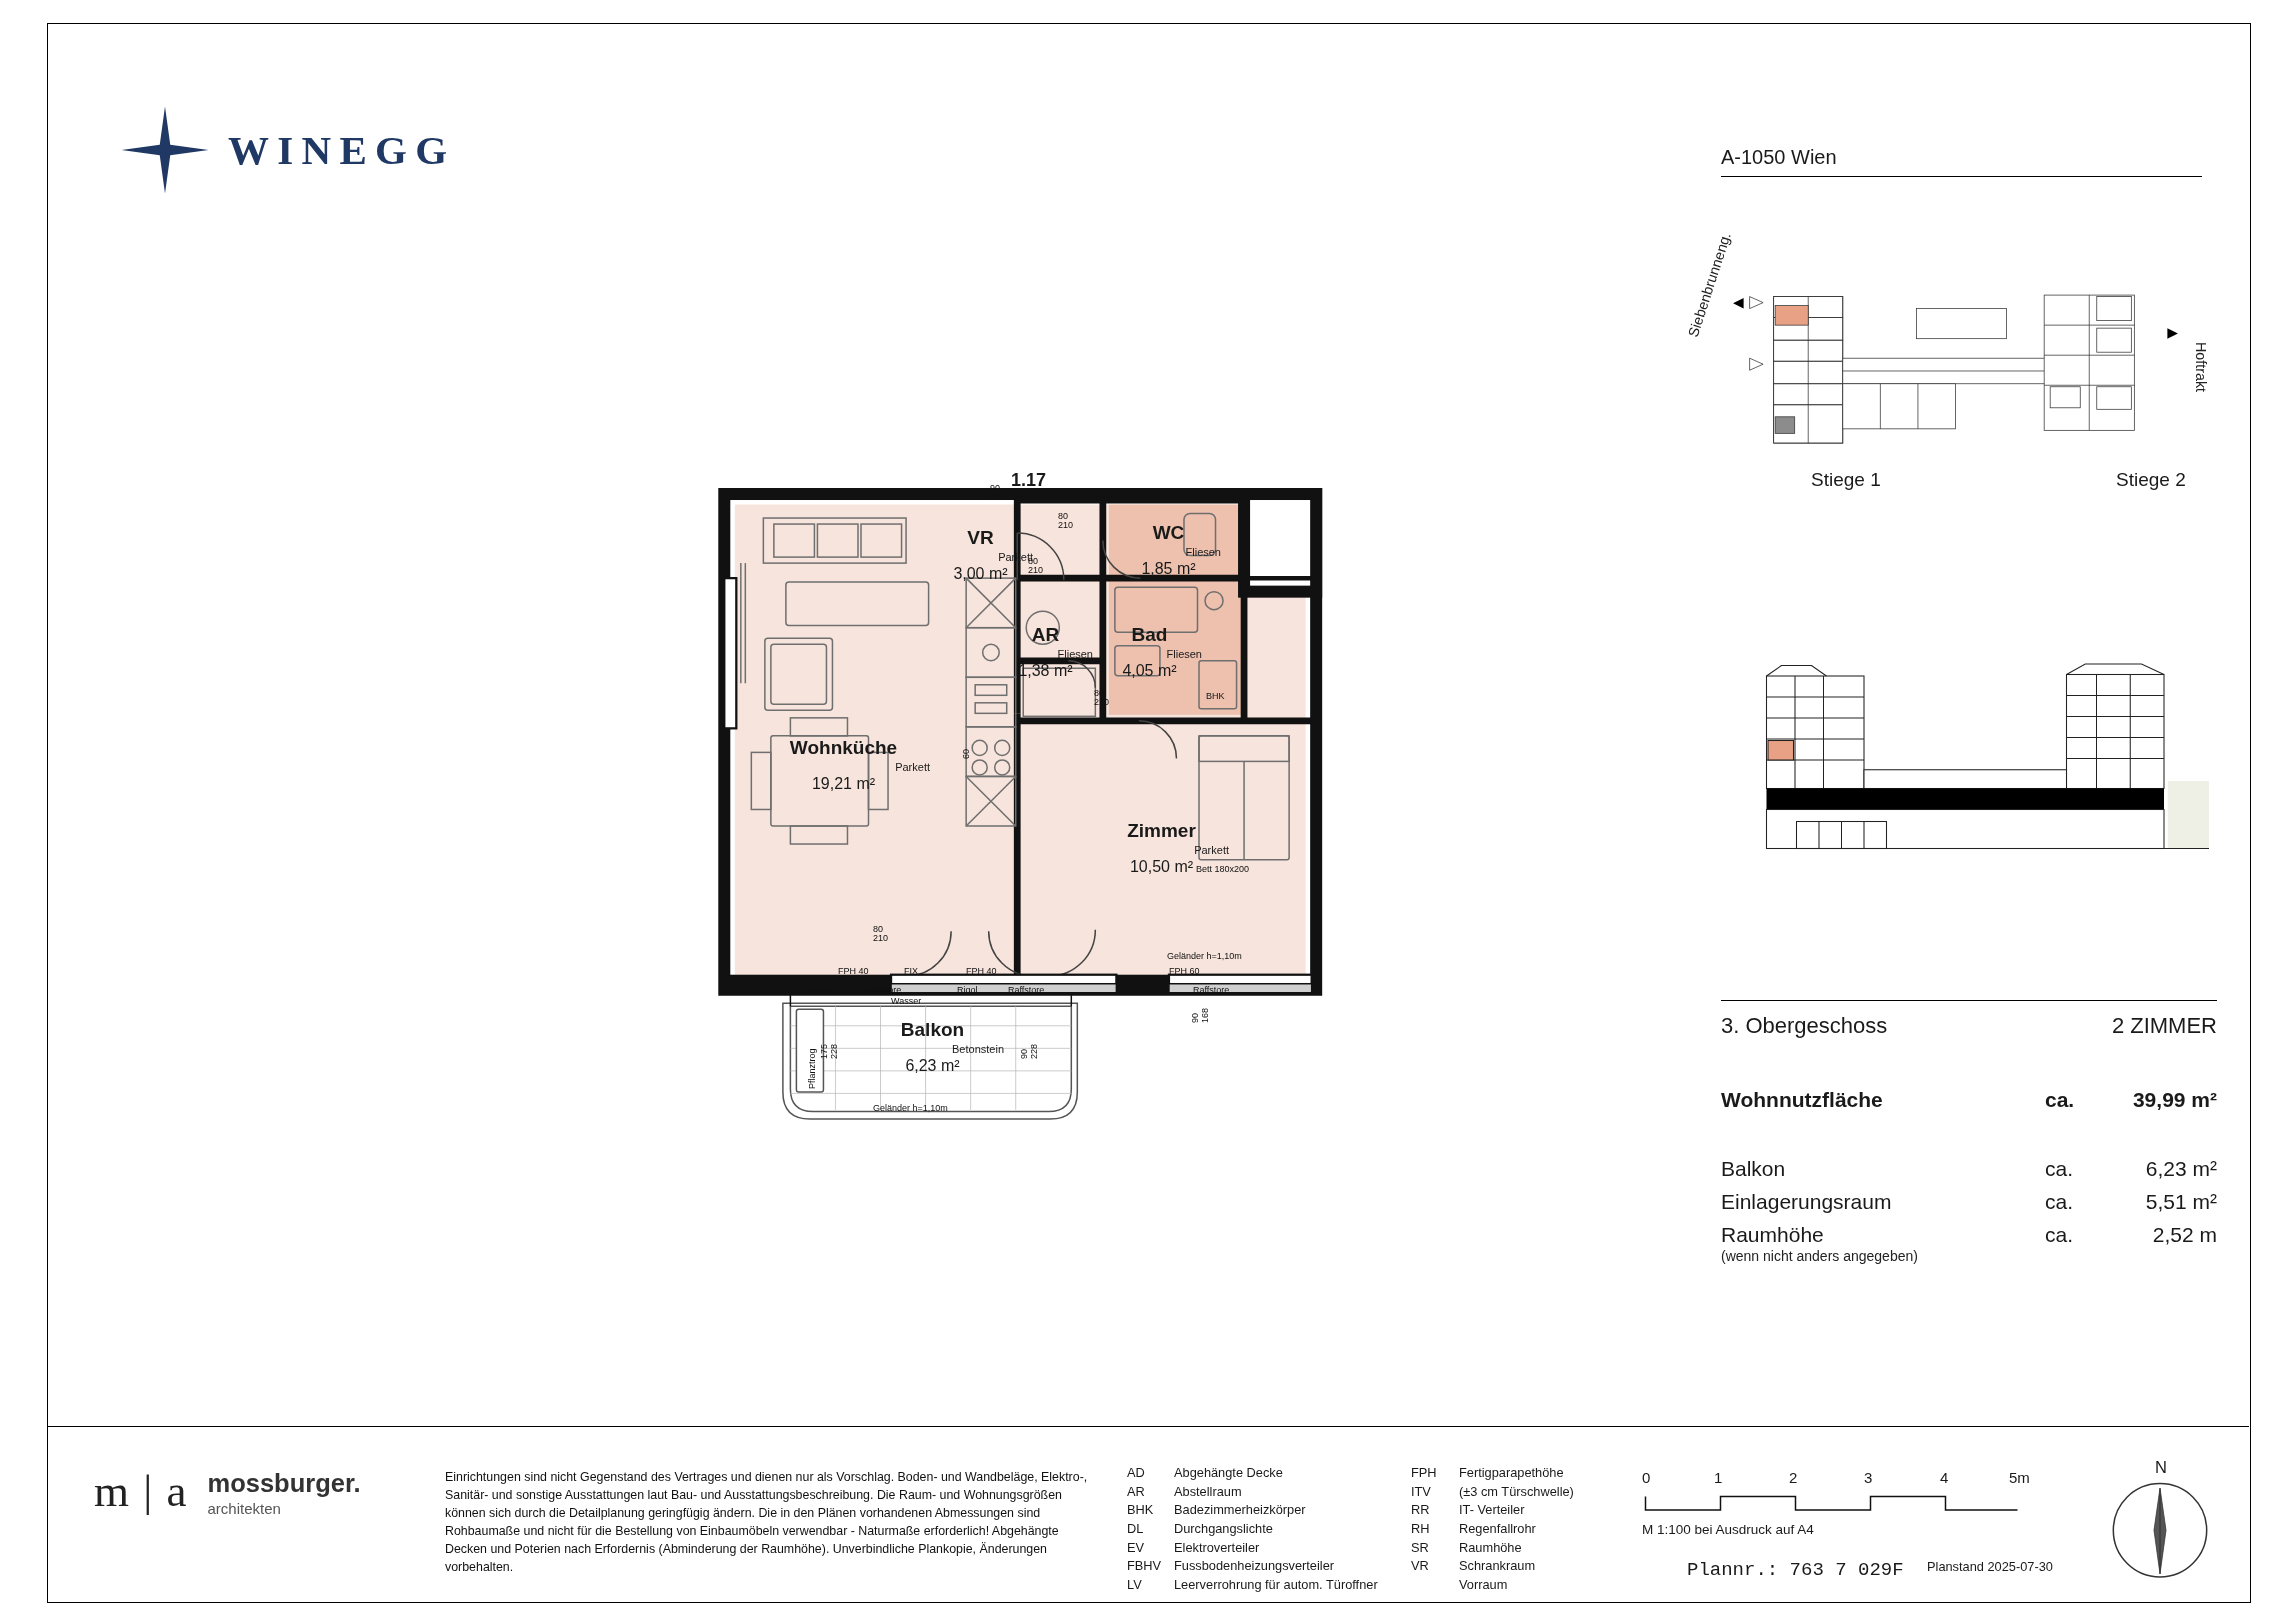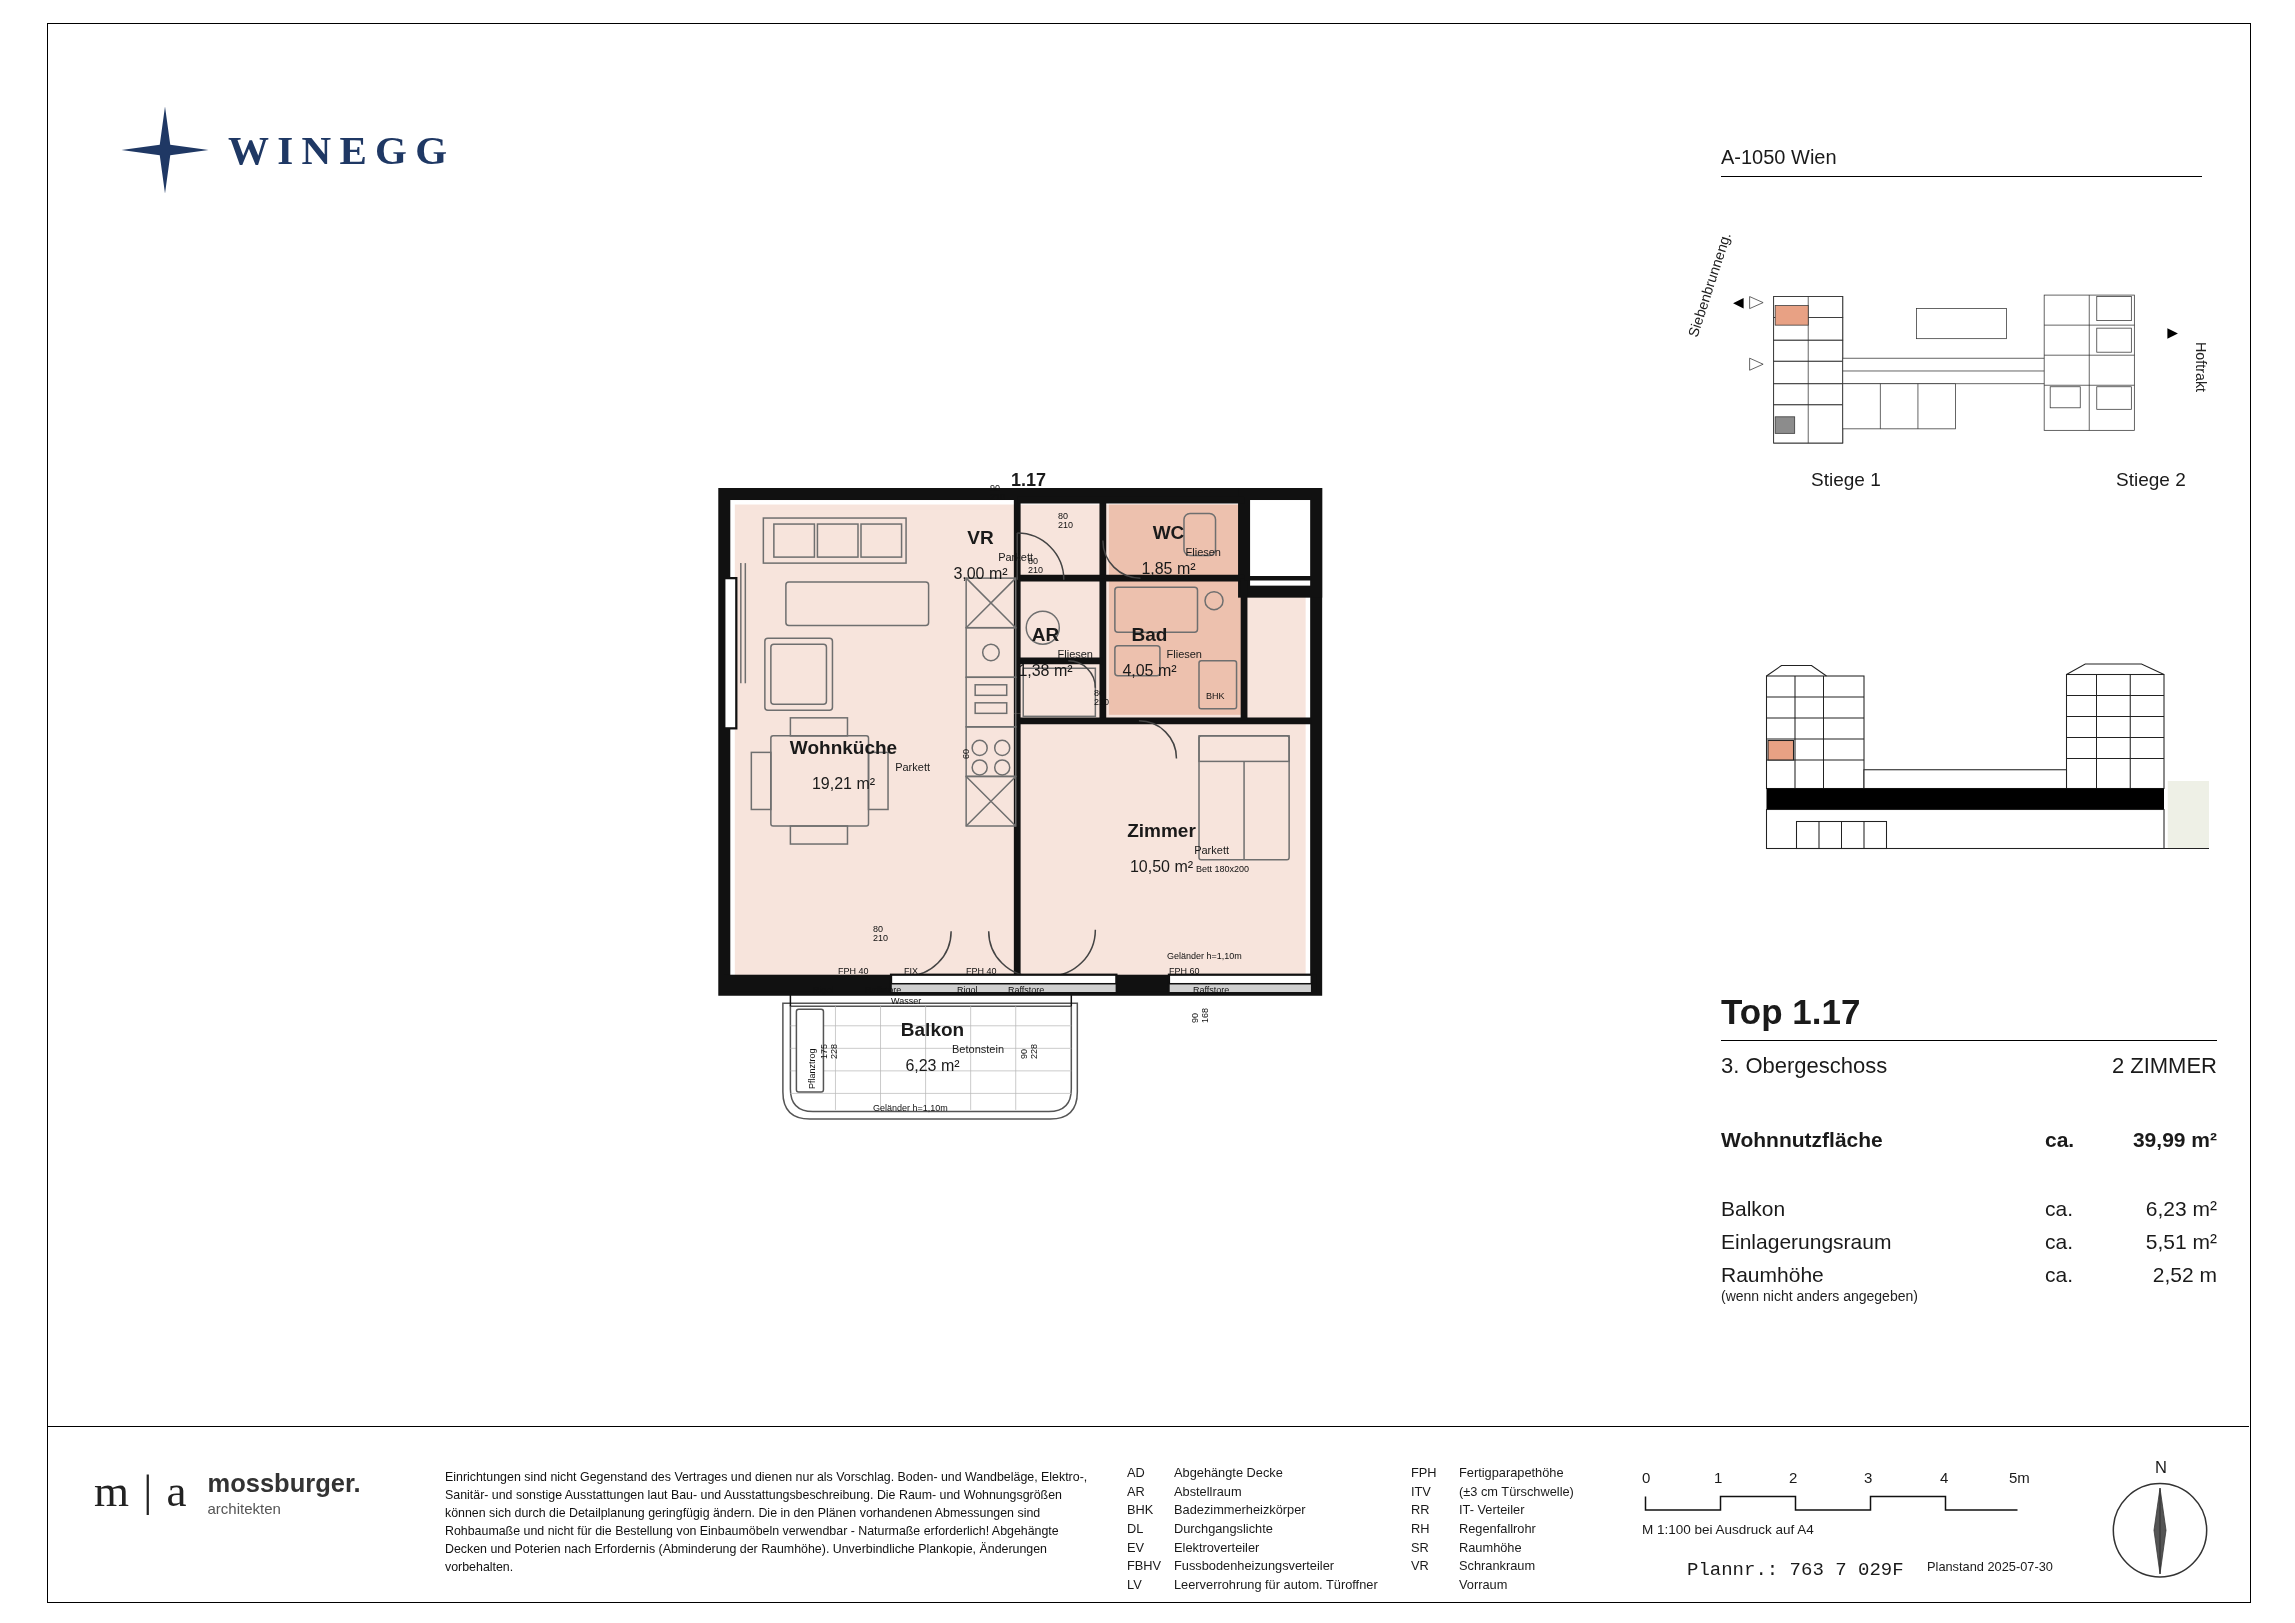--- a/index.html
+++ b/index.html
@@ -171,21 +171,20 @@
         <rect x="60" y="214" width="120" height="36"></rect>
         <line x1="90" y1="214" x2="90" y2="250"></line>
         <line x1="120" y1="214" x2="120" y2="250"></line>
         <line x1="150" y1="214" x2="150" y2="250"></line>
         <line x1="20" y1="250" x2="610" y2="250"></line>
       </g>
     </svg>
   </div>
 
   <div class="topinfo">
-    <div class="t-title">Top 1.17</div>
     <div class="t-rule"></div>
     <div class="row">
       <span>3. Obergeschoss</span>
       <span>2 ZIMMER</span>
     </div>
     <div class="gap"></div>
     <div class="row2">
       <span class="lab wn">Wohnnutzfläche</span>
       <span class="ca wn">ca.</span>
       <span class="val wn">39,99 m²</span>

